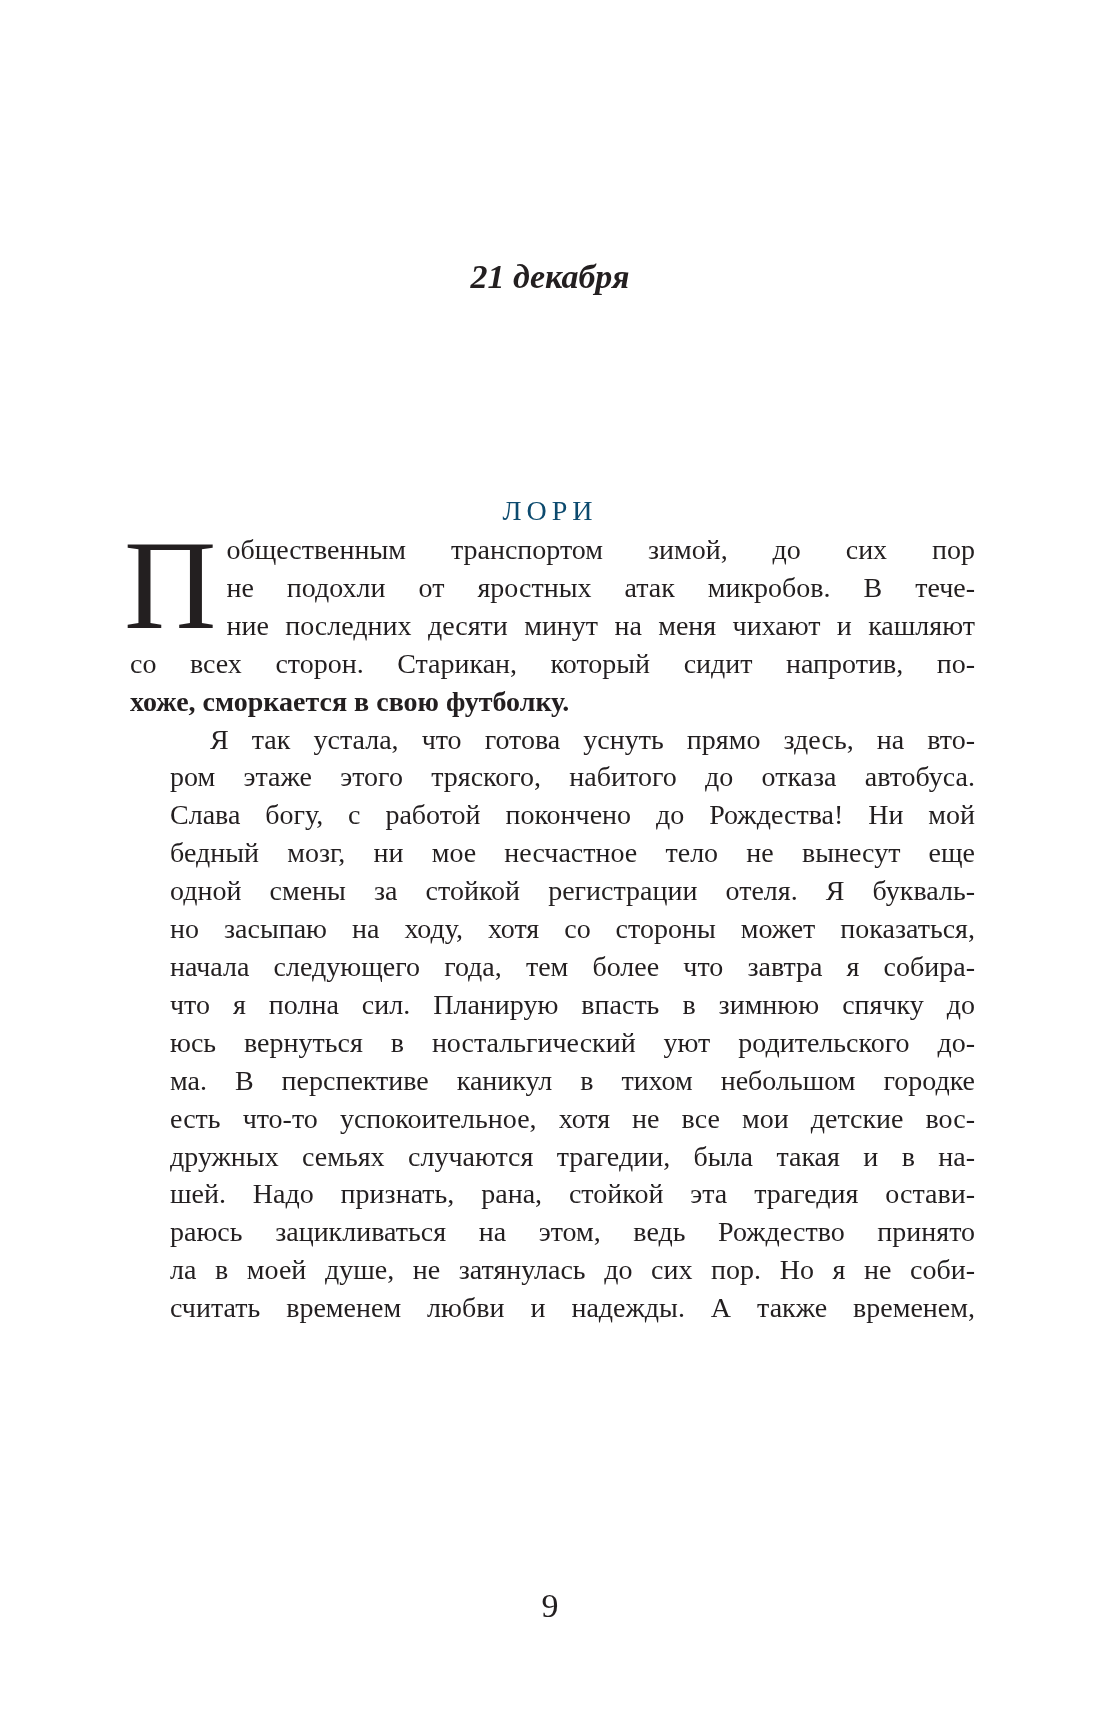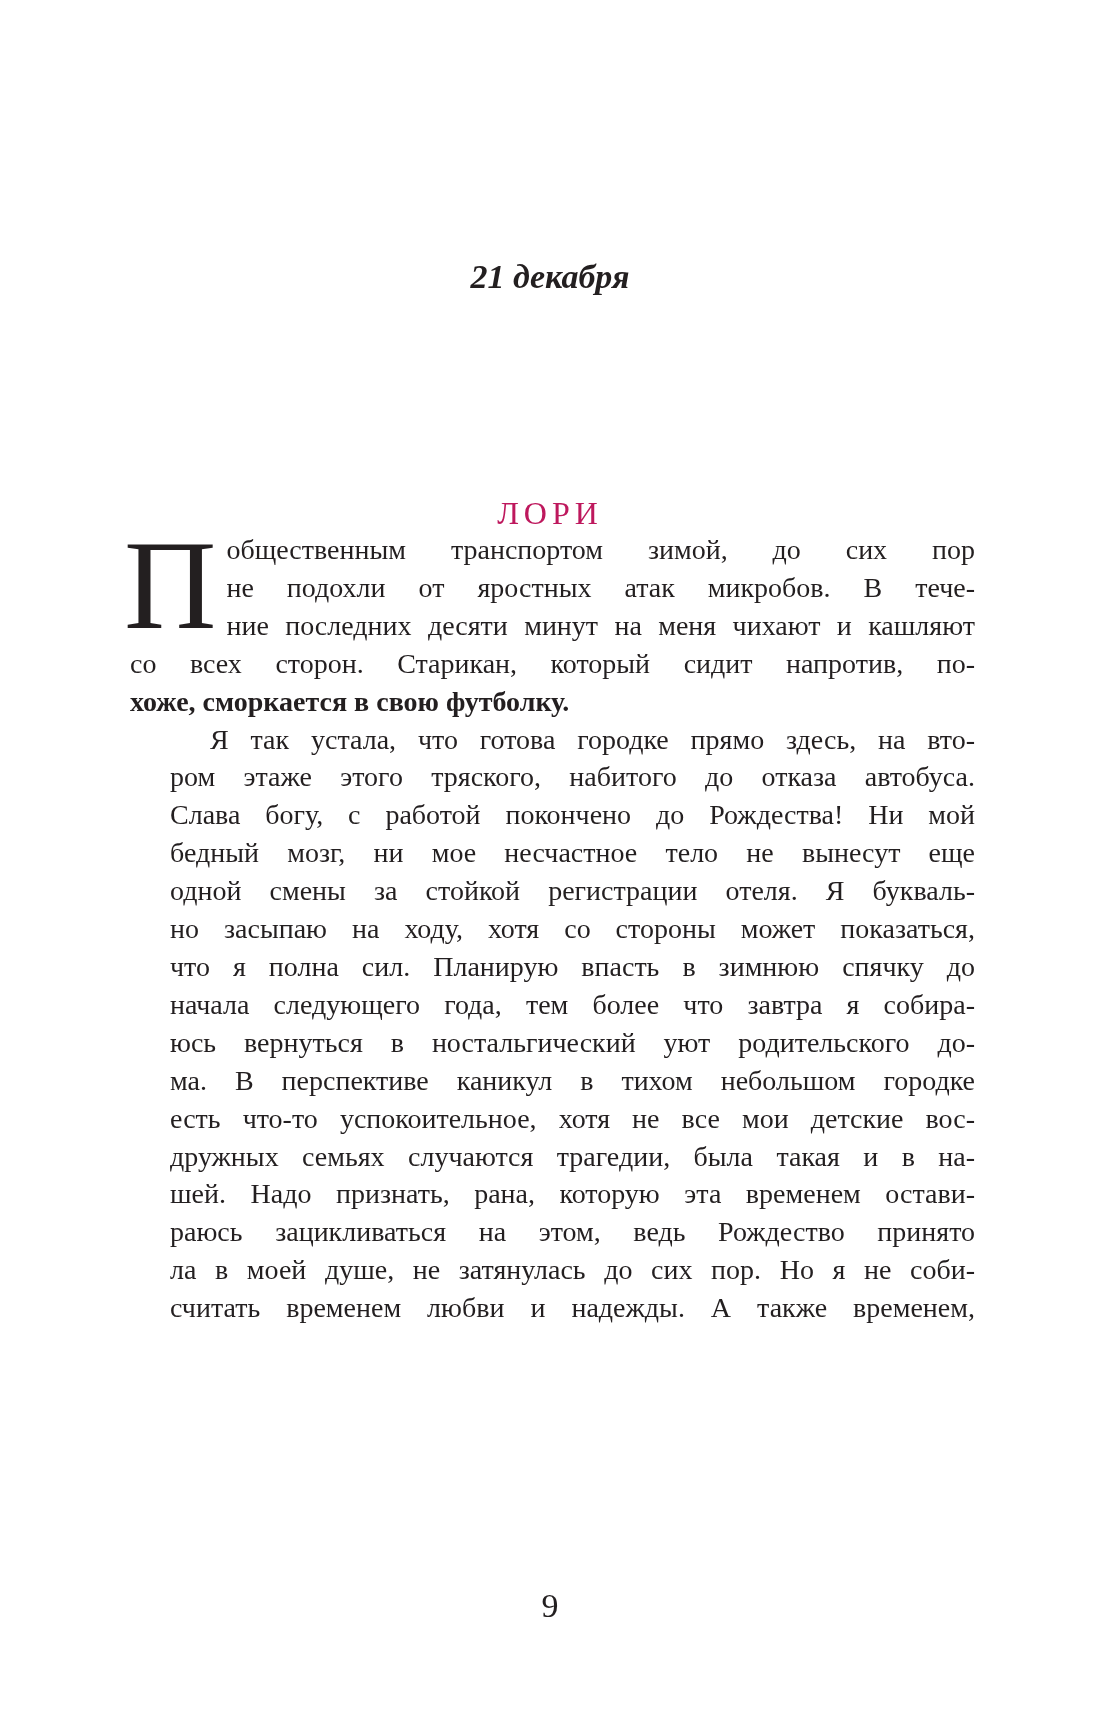--- a/index.html
+++ b/index.html
@@ -33,23 +33,23 @@
       font-size: 34px;
       letter-spacing: 0px;
       color: #231f20;
     }
     .chapter-name {
       position: absolute;
       top: 495px;
       left: 0;
       width: 1100px;
       text-align: center;
-      font-size: 32px;
+      font-size: 28px;
       letter-spacing: 5px;
-      color: #be185d;
+      color: #0c4a6e;
     }
     .body-text {
       position: absolute;
       top: 531px;
       left: 130px;
       width: 845px;
       font-size: 28px;
       line-height: 37.9px;
       text-align: justify;
       color: #231f20;
@@ -105,33 +105,33 @@
   <div class="body-text">
     <div class="para">
       <span class="drop-cap">П</span>
       <span class="line">общественным транспортом зимой, до сих пор</span>
       <span class="line">не подохли от яростных атак микробов. В тече-</span>
       <span class="line">ние последних десяти минут на меня чихают и кашляют</span>
       <span class="line">со всех сторон. Старикан, который сидит напротив, по-</span>
       <span class="line last">хоже, сморкается в свою футболку.</span>
     </div>
     <div class="para">
-      <span class="line" style="padding-left:40px">Я так устала, что готова городке прямо здесь, на вто-</span>
+      <span class="line" style="padding-left:40px">Я так устала, что готова уснуть прямо здесь, на вто-</span>
       <span class="line">ром этаже этого тряского, набитого до отказа автобуса.</span>
       <span class="line">Слава богу, с работой покончено до Рождества! Ни мой</span>
       <span class="line">бедный мозг, ни мое несчастное тело не вынесут еще</span>
       <span class="line">одной смены за стойкой регистрации отеля. Я букваль-</span>
       <span class="line">но засыпаю на ходу, хотя со стороны может показаться,</span>
+      <span class="line">начала следующего года, тем более что завтра я собира-</span>
       <span class="line">что я полна сил. Планирую впасть в зимнюю спячку до</span>
-      <span class="line">начала следующего года, тем более что завтра я собира-</span>
       <span class="line">юсь вернуться в ностальгический уют родительского до-</span>
       <span class="line">ма. В перспективе каникул в тихом небольшом городке</span>
       <span class="line">есть что-то успокоительное, хотя не все мои детские вос-</span>
       <span class="line">дружных семьях случаются трагедии, была такая и в на-</span>
-      <span class="line">шей. Надо признать, рана, которую эта временем остави-</span>
+      <span class="line">шей. Надо признать, рана, стойкой эта трагедия остави-</span>
       <span class="line">раюсь зацикливаться на этом, ведь Рождество принято</span>
       <span class="line">ла в моей душе, не затянулась до сих пор. Но я не соби-</span>
       <span class="line">считать временем любви и надежды. А также временем,</span>
     </div>
   </div>
 
   <div class="page-number">9</div>
 
 </div>
 

